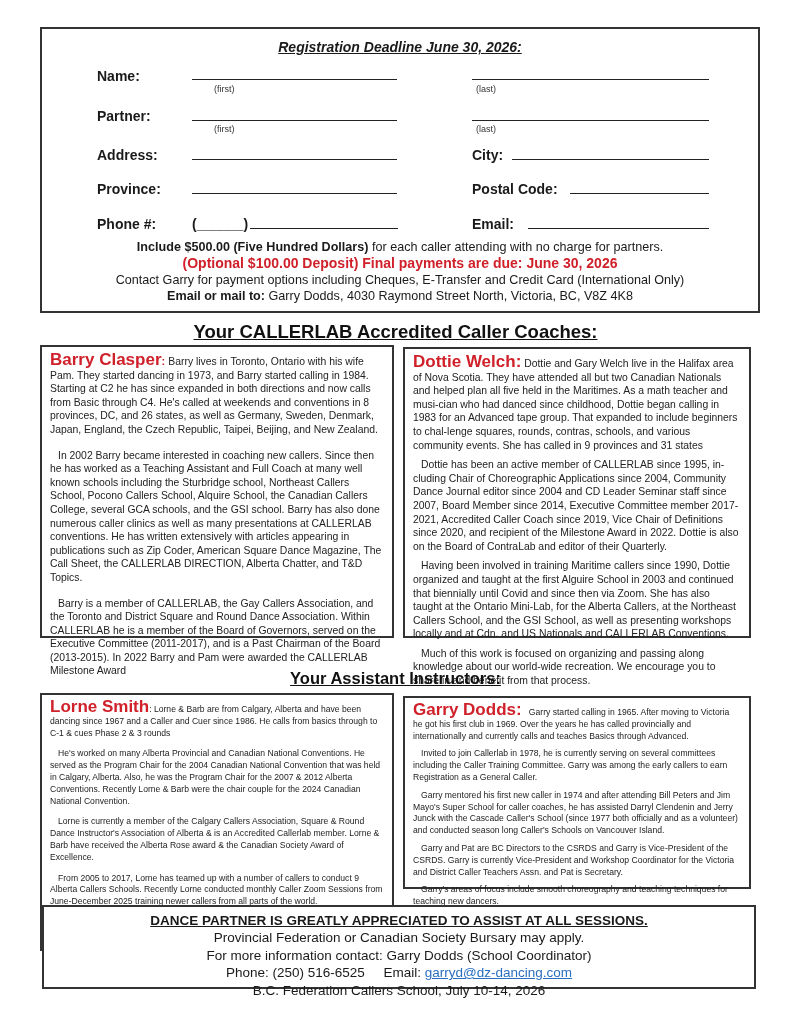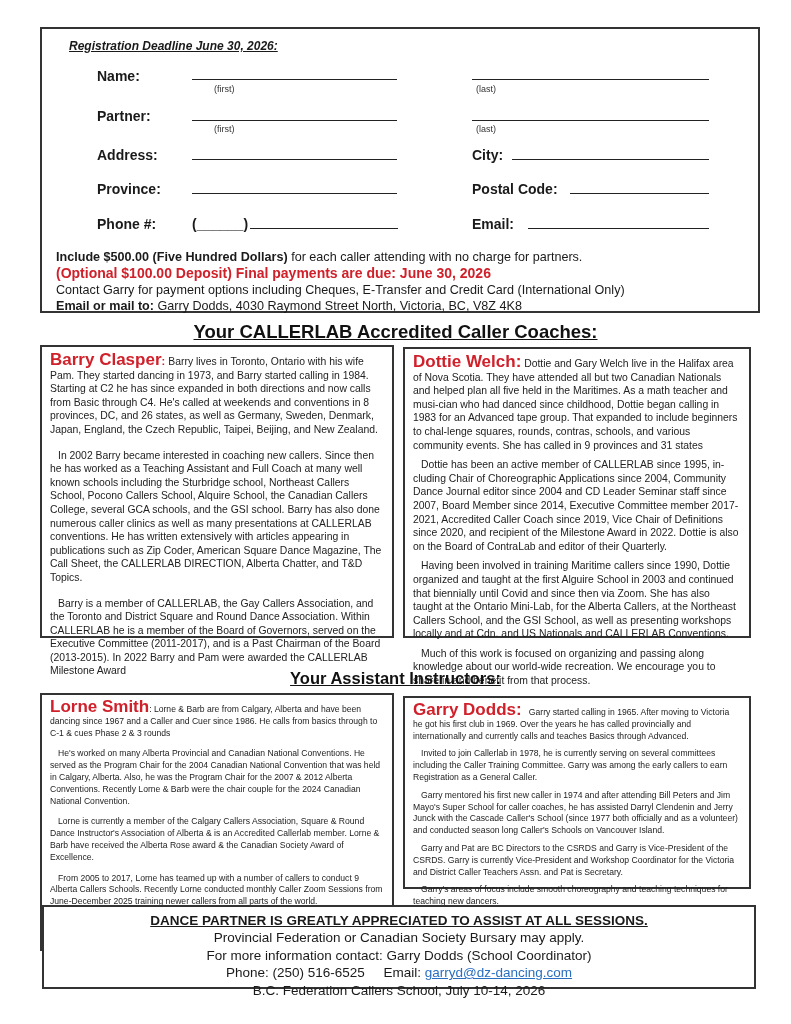--- a/index.html
+++ b/index.html
@@ -3,28 +3,28 @@
 <meta charset="utf-8">
 <style>
   * { box-sizing: border-box; margin: 0; padding: 0; }
   html, body { width: 791px; height: 1024px; background: #ffffff; overflow: hidden; }
   body { font-family: "Liberation Sans", sans-serif; color: #1a1a1a; position: relative; }
 
   .box { position: absolute; border: 2px solid #333; background: #fff; }
 
   
   #reg-box { left: 40px; top: 27px; width: 720px; height: 286px; }
-  .reg-title { position: absolute; left: 0; right: 0; top: 10px; text-align: left;
-    font-size: 12px; font-weight: bold; font-style: italic; text-decoration: underline; padding-left: 27px; }
+  .reg-title { position: absolute; left: 0; right: 0; top: 10px; text-align: center;
+    font-size: 14px; font-weight: bold; font-style: italic; text-decoration: underline; }
   .field-label { position: absolute; font-size: 14px; font-weight: bold; }
   .line { position: absolute; border-bottom: 1.6px solid #222; height: 1px; }
   .sub { position: absolute; font-size: 9px; color: #333; }
   .phone-paren { position: absolute; font-size: 14px; font-weight: bold; }
 
-  .reg-info { position: absolute; left: 0; right: 0; top: 220px; font-size: 12.6px; line-height: 16px; padding-left: 14px; }
+  .reg-info { position: absolute; left: 0; right: 0; top: 210px; text-align: center; font-size: 12.6px; line-height: 16px; }
   .reg-info .red { color: #d0202a; font-weight: bold; font-size: 14px; line-height: 17px; }
   .bold { font-weight: bold; }
 
   
   .sec-head { position: absolute; left: 0; right: 0; text-align: center; font-weight: bold;
     text-decoration: underline; color: #111; }
   #coaches-head { top: 321px; font-size: 18.5px; }
   #assist-head { top: 669px; font-size: 16.5px; }
 
   .bio { padding: 6px 8px 4px 8px; font-size: 10.4px; line-height: 13.6px; color: #222; }

